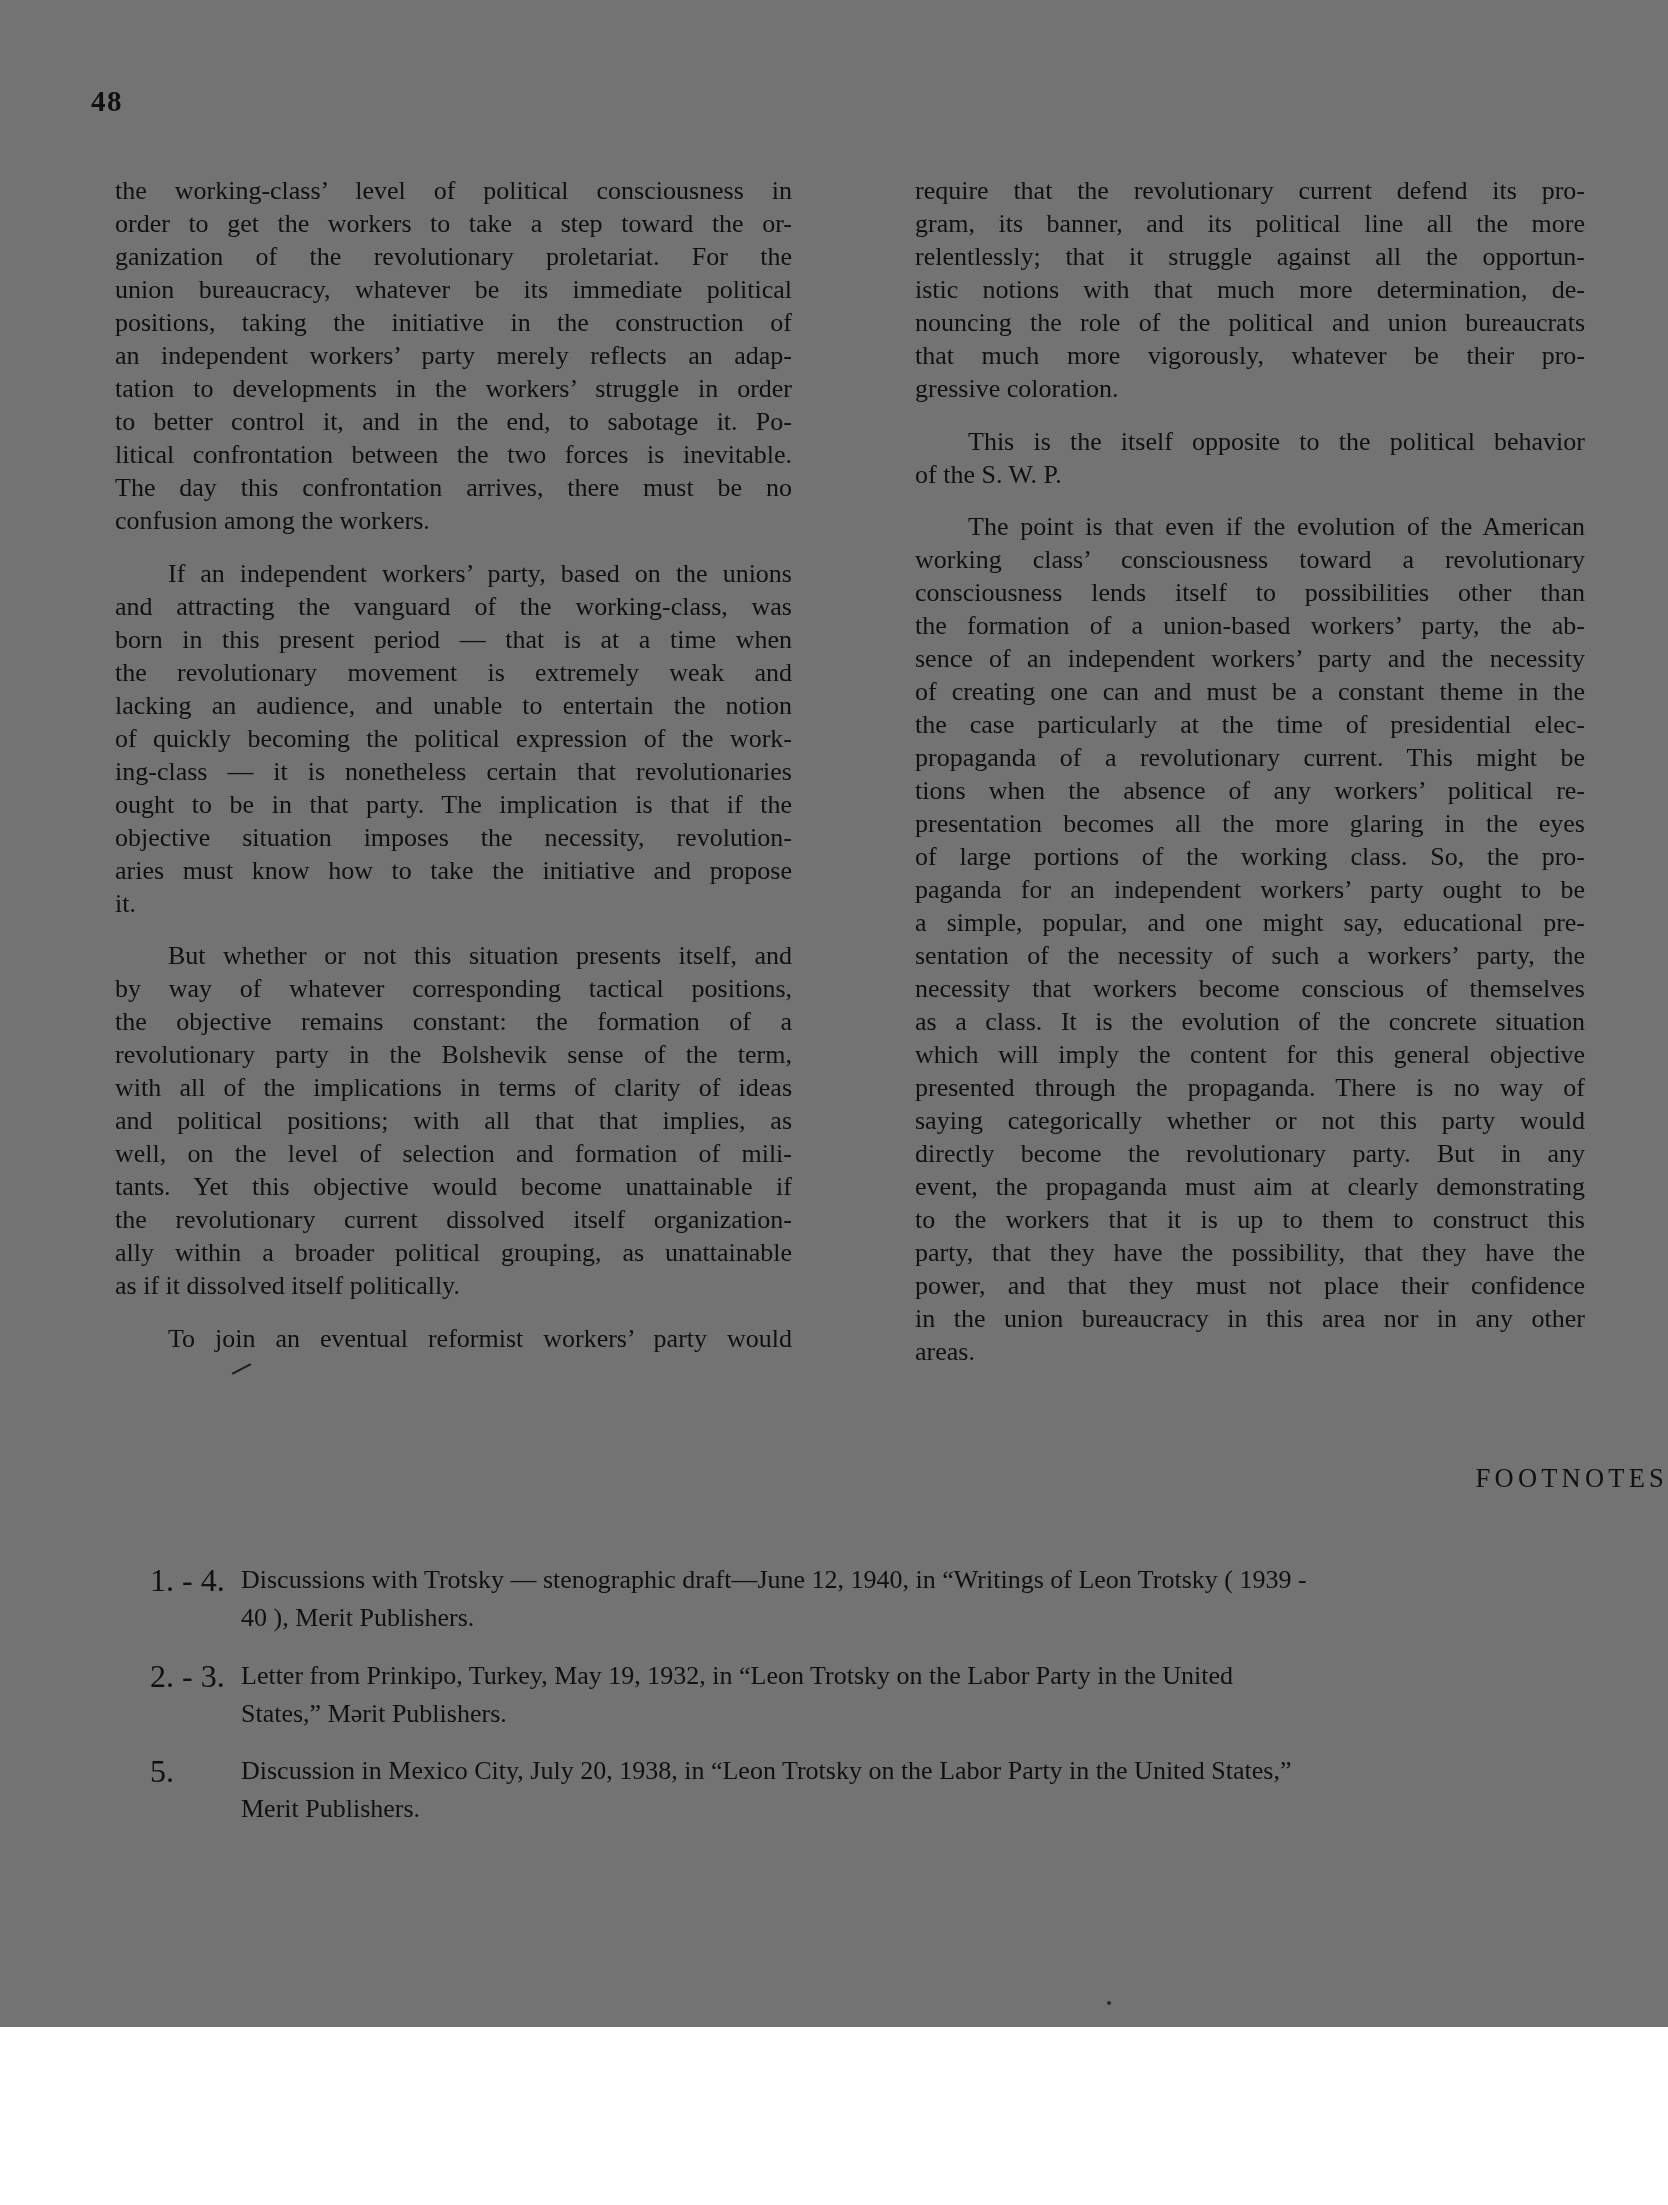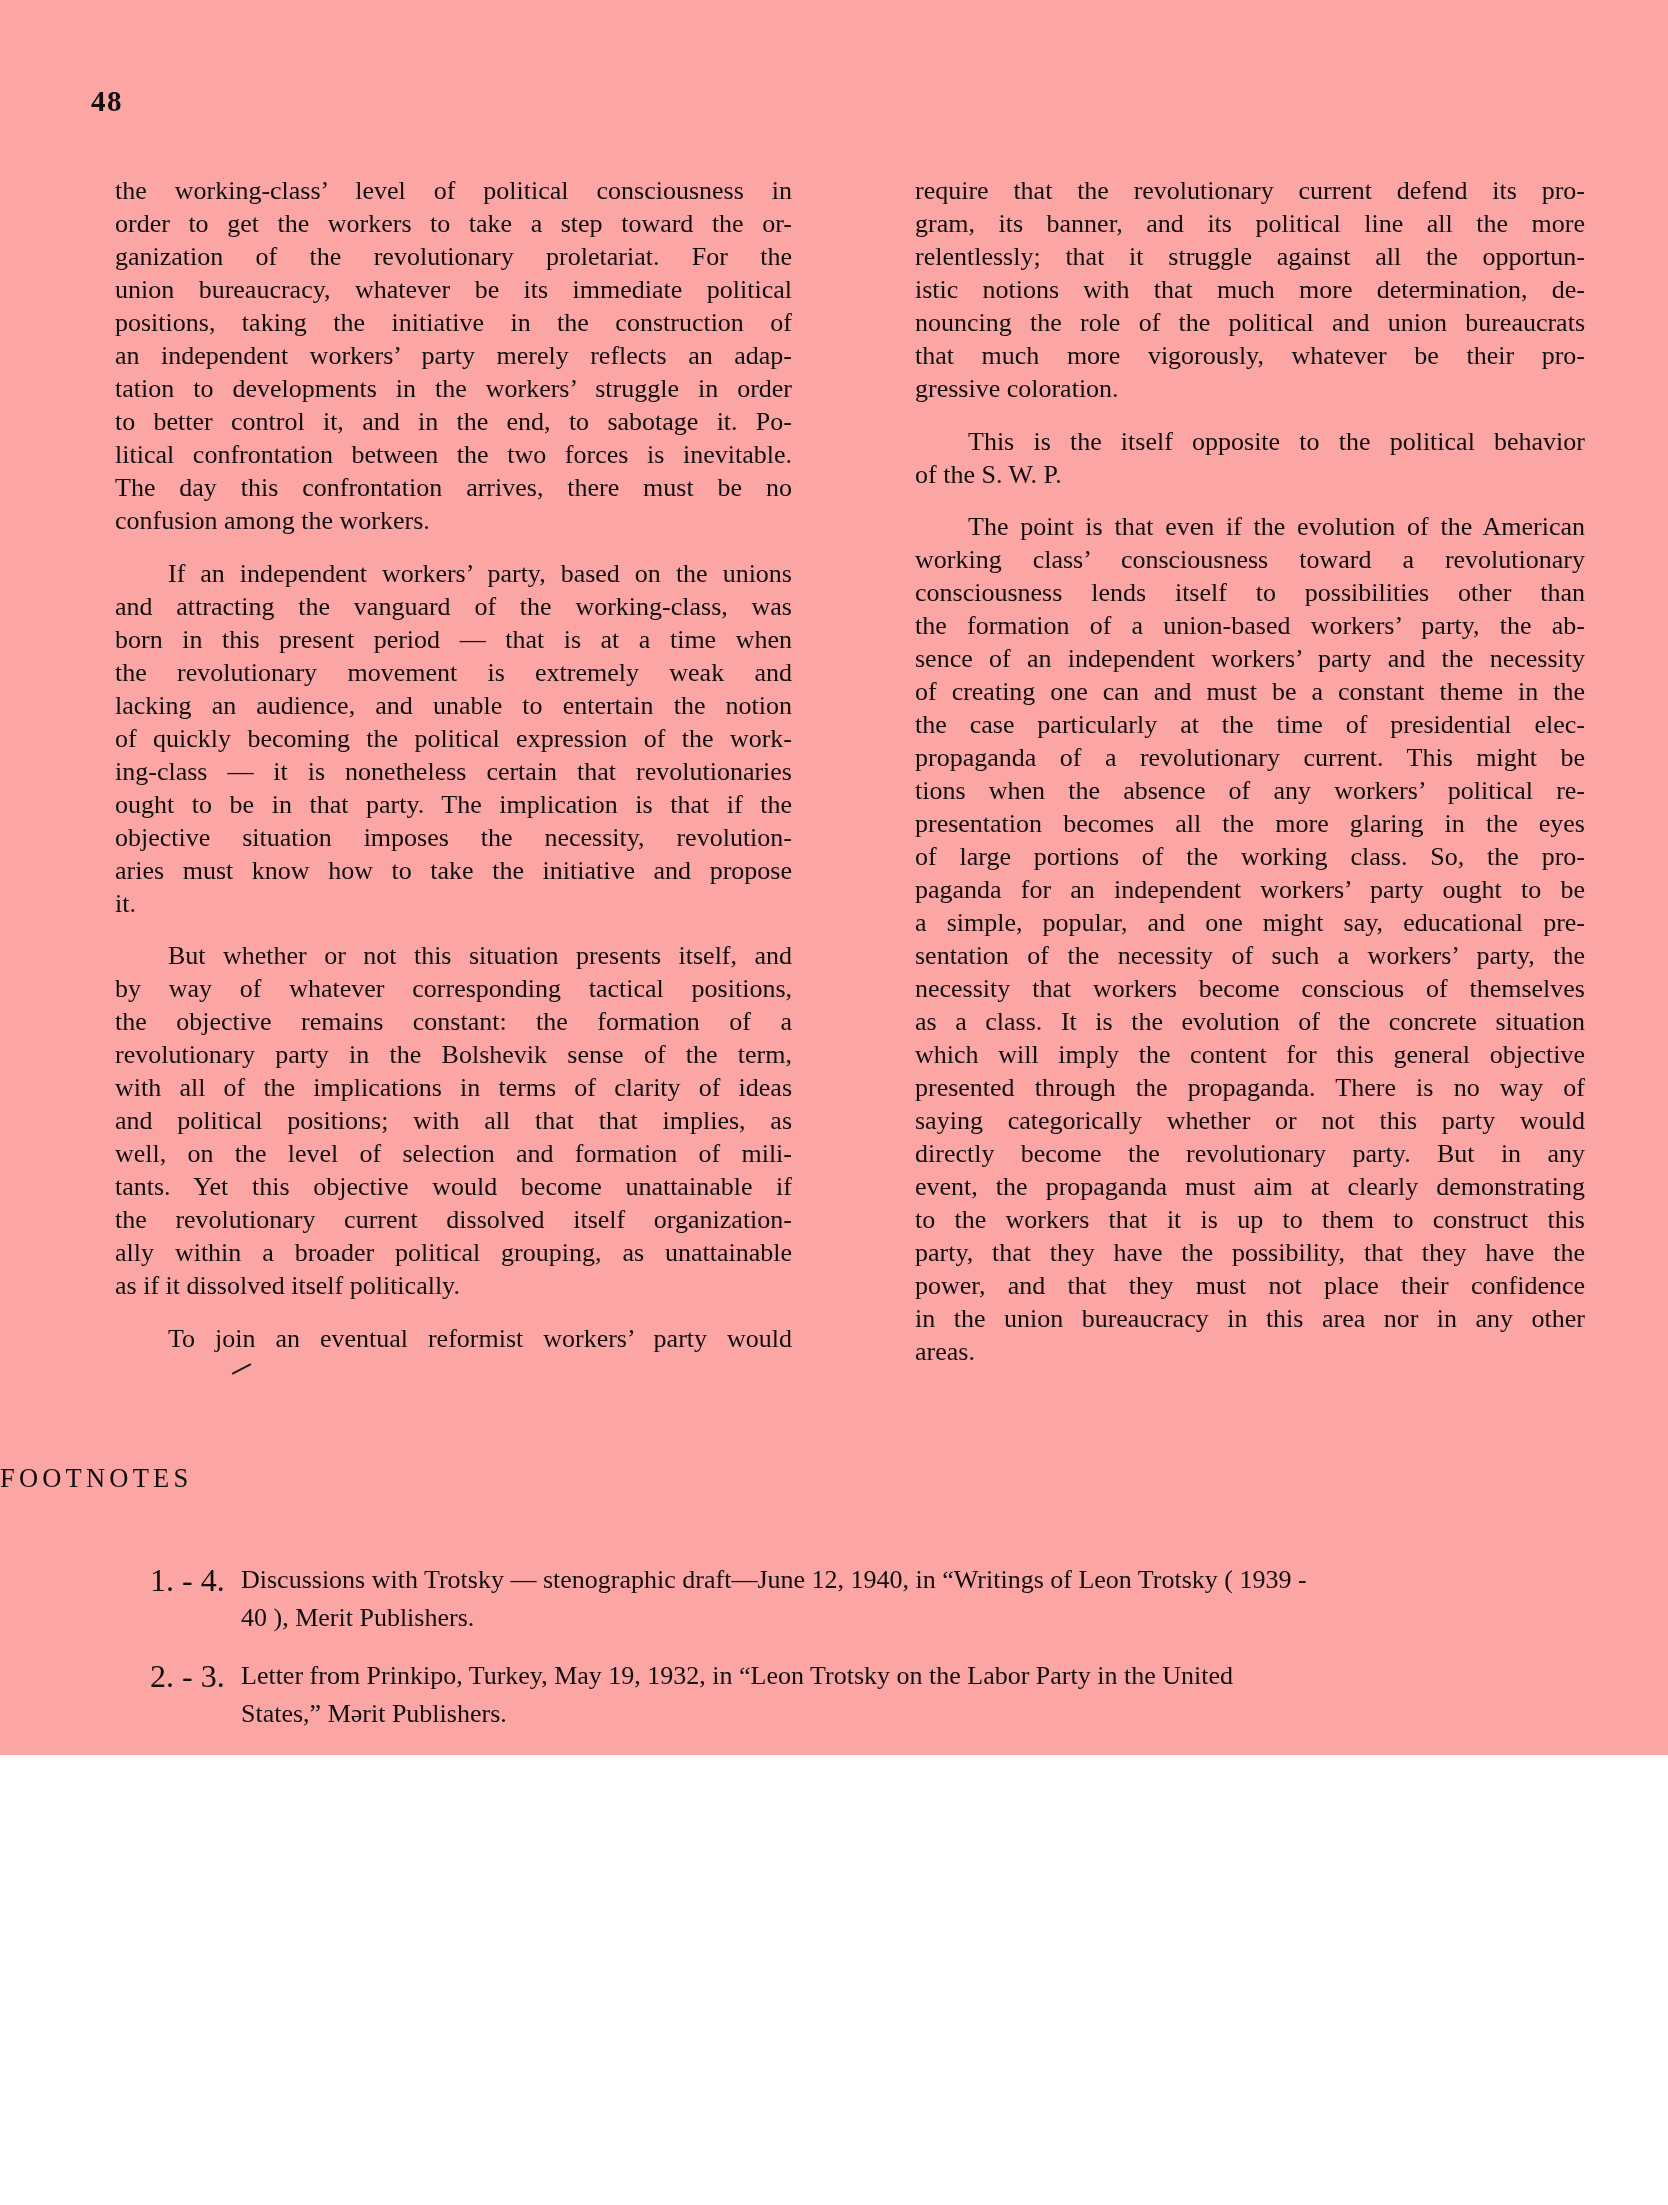--- a/index.html
+++ b/index.html
@@ -1,20 +1,20 @@
 <!DOCTYPE html>
 <html style="font-size:11px"><head>
 <meta charset="utf-8">
 <style>
   html, body { margin: 0; padding: 0; background: #ffffff; }
   .page {
     position: relative;
     width: 1668px;
-    height: 1755px;
-    background: #fca5a5;
+    height: 2027px;
+    background: #737373;
     color: #101010;
     font-family: "Liberation Serif", "DejaVu Serif", serif;
     overflow: hidden;
   }
   .page-number {
     position: absolute;
     top: 85px;
     left: 91px;
     font-size: 29px;
     font-weight: bold;
@@ -32,21 +32,21 @@
     text-align-last: justify;
     text-justify: inter-word;
   }
   .ln.last { text-align-last: left; }
   .ln.ind  { padding-left: 53px; }
   .fn-heading {
     position: absolute;
     top: 1463px;
     left: 0;
     width: 100%;
-    text-align: left;
+    text-align: right;
     font-size: 26.5px;
     letter-spacing: 4.2px;
   }
   .fn-list {
     position: absolute;
     top: 1561px;
     left: 150px;
     width: 1435px;
   }
   .fn-item { display: flex; margin-bottom: 19.5px; }

